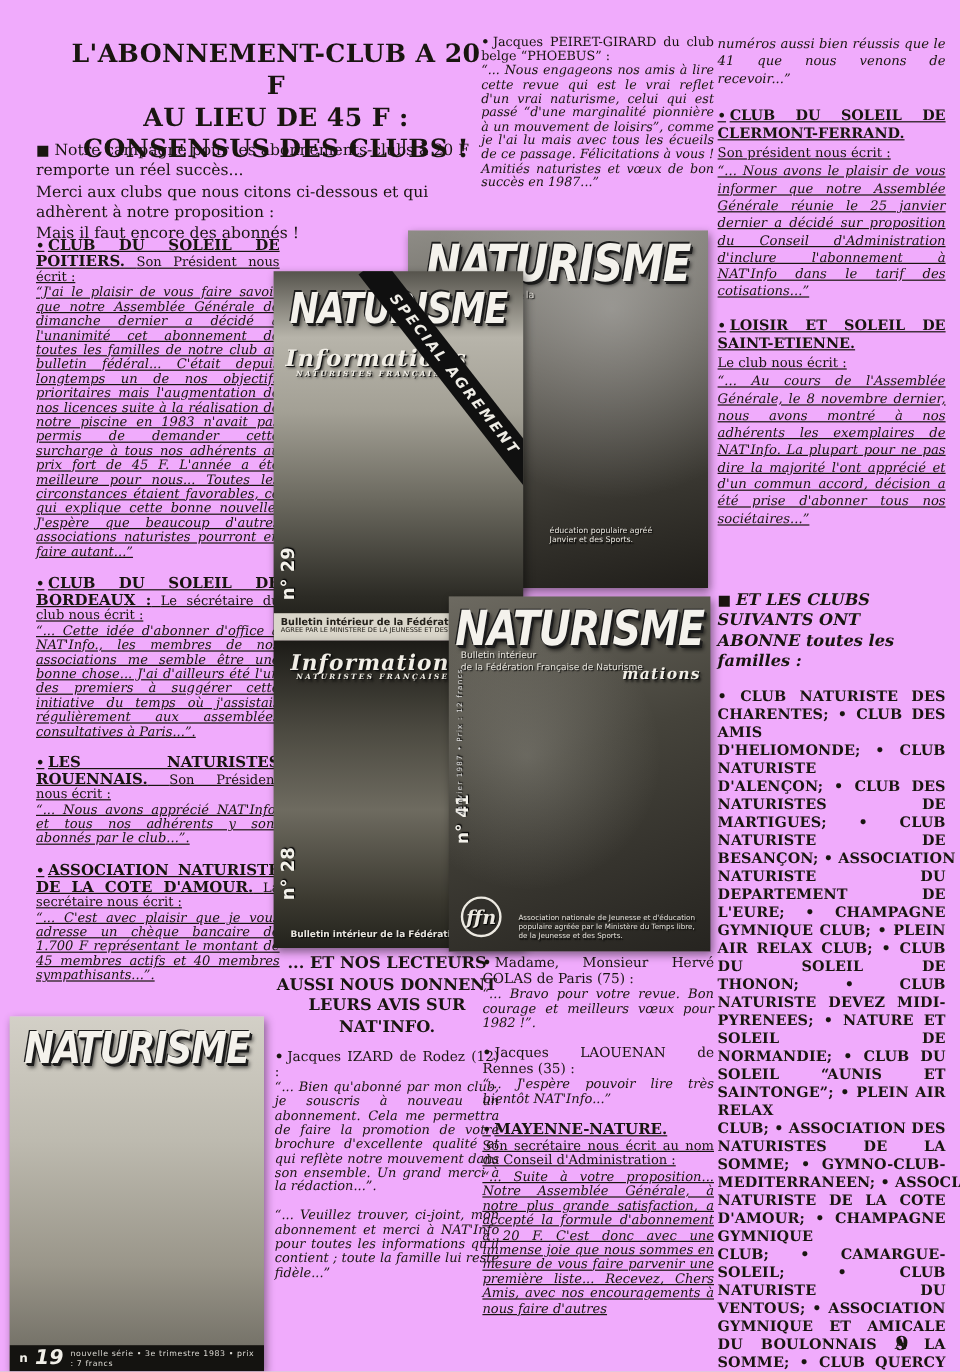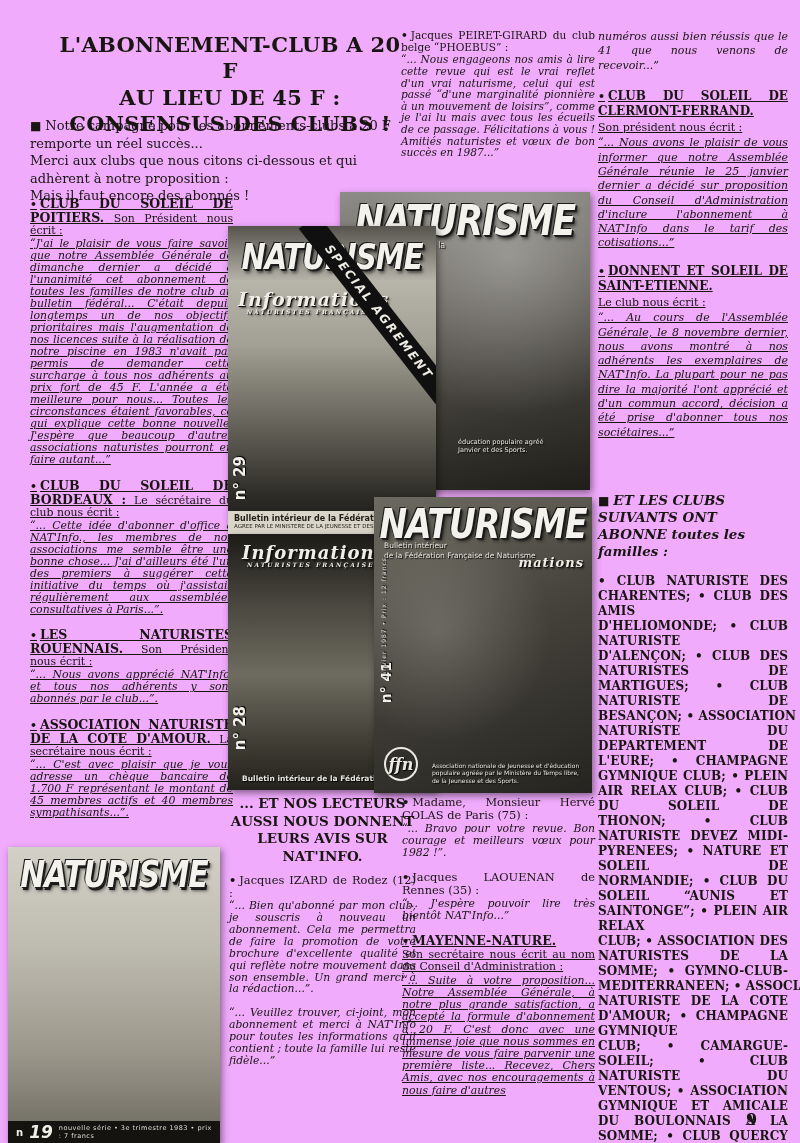--- a/index.html
+++ b/index.html
@@ -198,21 +198,21 @@
   </div>
 
   <div class="col right-col">
     <p class="cont-quote">numéros aussi bien réussis que le 41 que nous venons de recevoir...”</p>
     <div class="section">
       <p class="sec-head"><span class="bullet">•</span><span class="sec-title">CLUB DU SOLEIL DE CLERMONT-FERRAND.</span></p>
       <p class="sec-head">Son président nous écrit :</p>
       <p class="quote">“... Nous avons le plaisir de vous informer que notre Assemblée Générale réunie le 25 janvier dernier a décidé sur proposition du Conseil d'Administration d'inclure l'abonnement à NAT'Info dans le tarif des cotisations...”</p>
     </div>
     <div class="section">
-      <p class="sec-head"><span class="bullet">•</span><span class="sec-title">DONNENT ET SOLEIL DE SAINT-ETIENNE.</span></p>
+      <p class="sec-head"><span class="bullet">•</span><span class="sec-title">LOISIR ET SOLEIL DE SAINT-ETIENNE.</span></p>
       <p class="sec-head">Le club nous écrit :</p>
       <p class="quote">“... Au cours de l'Assemblée Générale, le 8 novembre dernier, nous avons montré à nos adhérents les exemplaires de NAT'Info. La plupart pour ne pas dire la majorité l'ont apprécié et d'un commun accord, décision a été prise d'abonner tous nos sociétaires...”</p>
     </div>
     <p class="clubs-heading"><span class="sq">■</span><span>ET LES CLUBS SUIVANTS ONT ABONNE toutes les familles :</span></p>
     <p class="clubs-para"><span class="clubs"><span class="club-item">CLUB NATURISTE DES CHARENTES</span><span class="club-item">CLUB DES AMIS D'HELIOMONDE</span><span class="club-item">CLUB NATURISTE D'ALENÇON</span><span class="club-item">CLUB DES NATURISTES DE MARTIGUES</span><span class="club-item">CLUB NATURISTE DE BESANÇON</span><span class="club-item">ASSOCIATION NATURISTE DU DEPARTEMENT DE L'EURE</span><span class="club-item">CHAMPAGNE GYMNIQUE CLUB</span><span class="club-item">PLEIN AIR RELAX CLUB</span><span class="club-item">CLUB DU SOLEIL DE THONON</span><span class="club-item">CLUB NATURISTE DEVEZ MIDI-PYRENEES</span><span class="club-item">NATURE ET SOLEIL DE NORMANDIE</span><span class="club-item">CLUB DU SOLEIL “AUNIS ET SAINTONGE”</span><span class="club-item">PLEIN AIR RELAX CLUB</span><span class="club-item">ASSOCIATION DES NATURISTES DE LA SOMME</span><span class="club-item">GYMNO-CLUB-MEDITERRANEEN</span><span class="club-item">ASSOCIATION NATURISTE DE LA COTE D'AMOUR</span><span class="club-item">CHAMPAGNE GYMNIQUE CLUB</span><span class="club-item">CAMARGUE-SOLEIL</span><span class="club-item">CLUB NATURISTE DU VENTOUS</span><span class="club-item">ASSOCIATION GYMNIQUE ET AMICALE DU BOULONNAIS A LA SOMME</span><span class="club-item">CLUB QUERCY AGENAIS NATURISTES</span></span></p>
   </div>
 
   <div class="page-number">9</div>
 </div>
 

